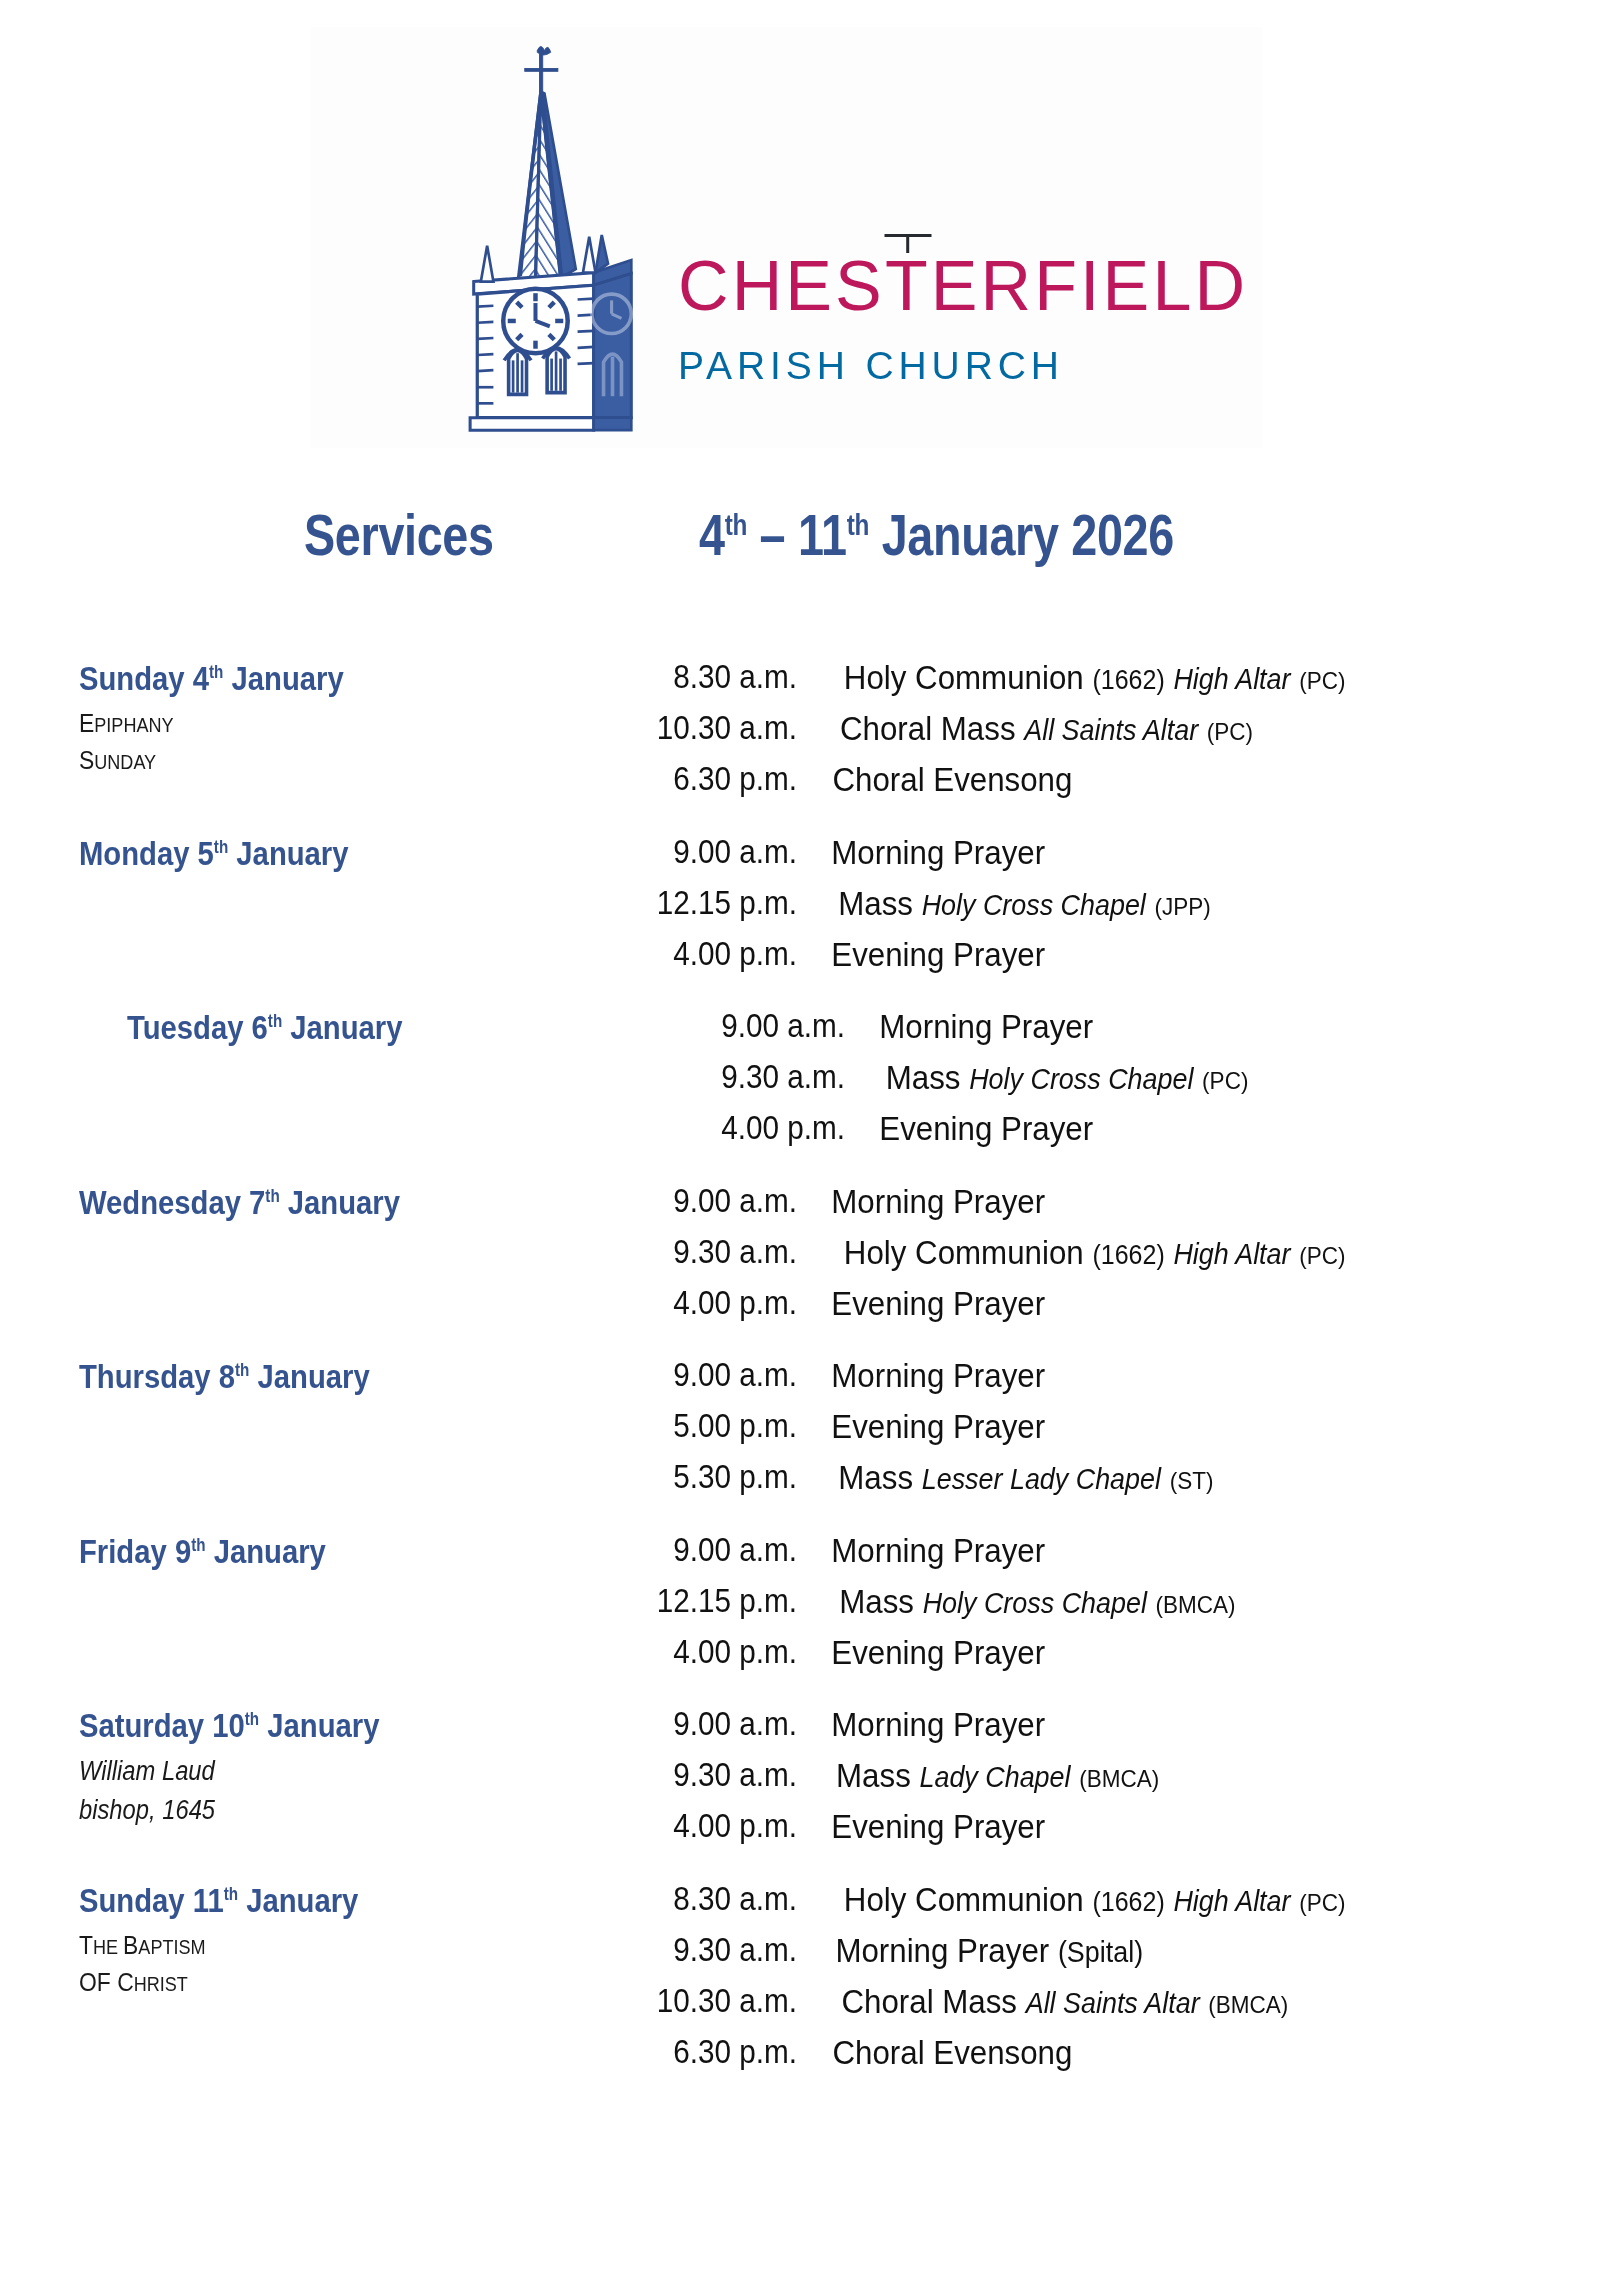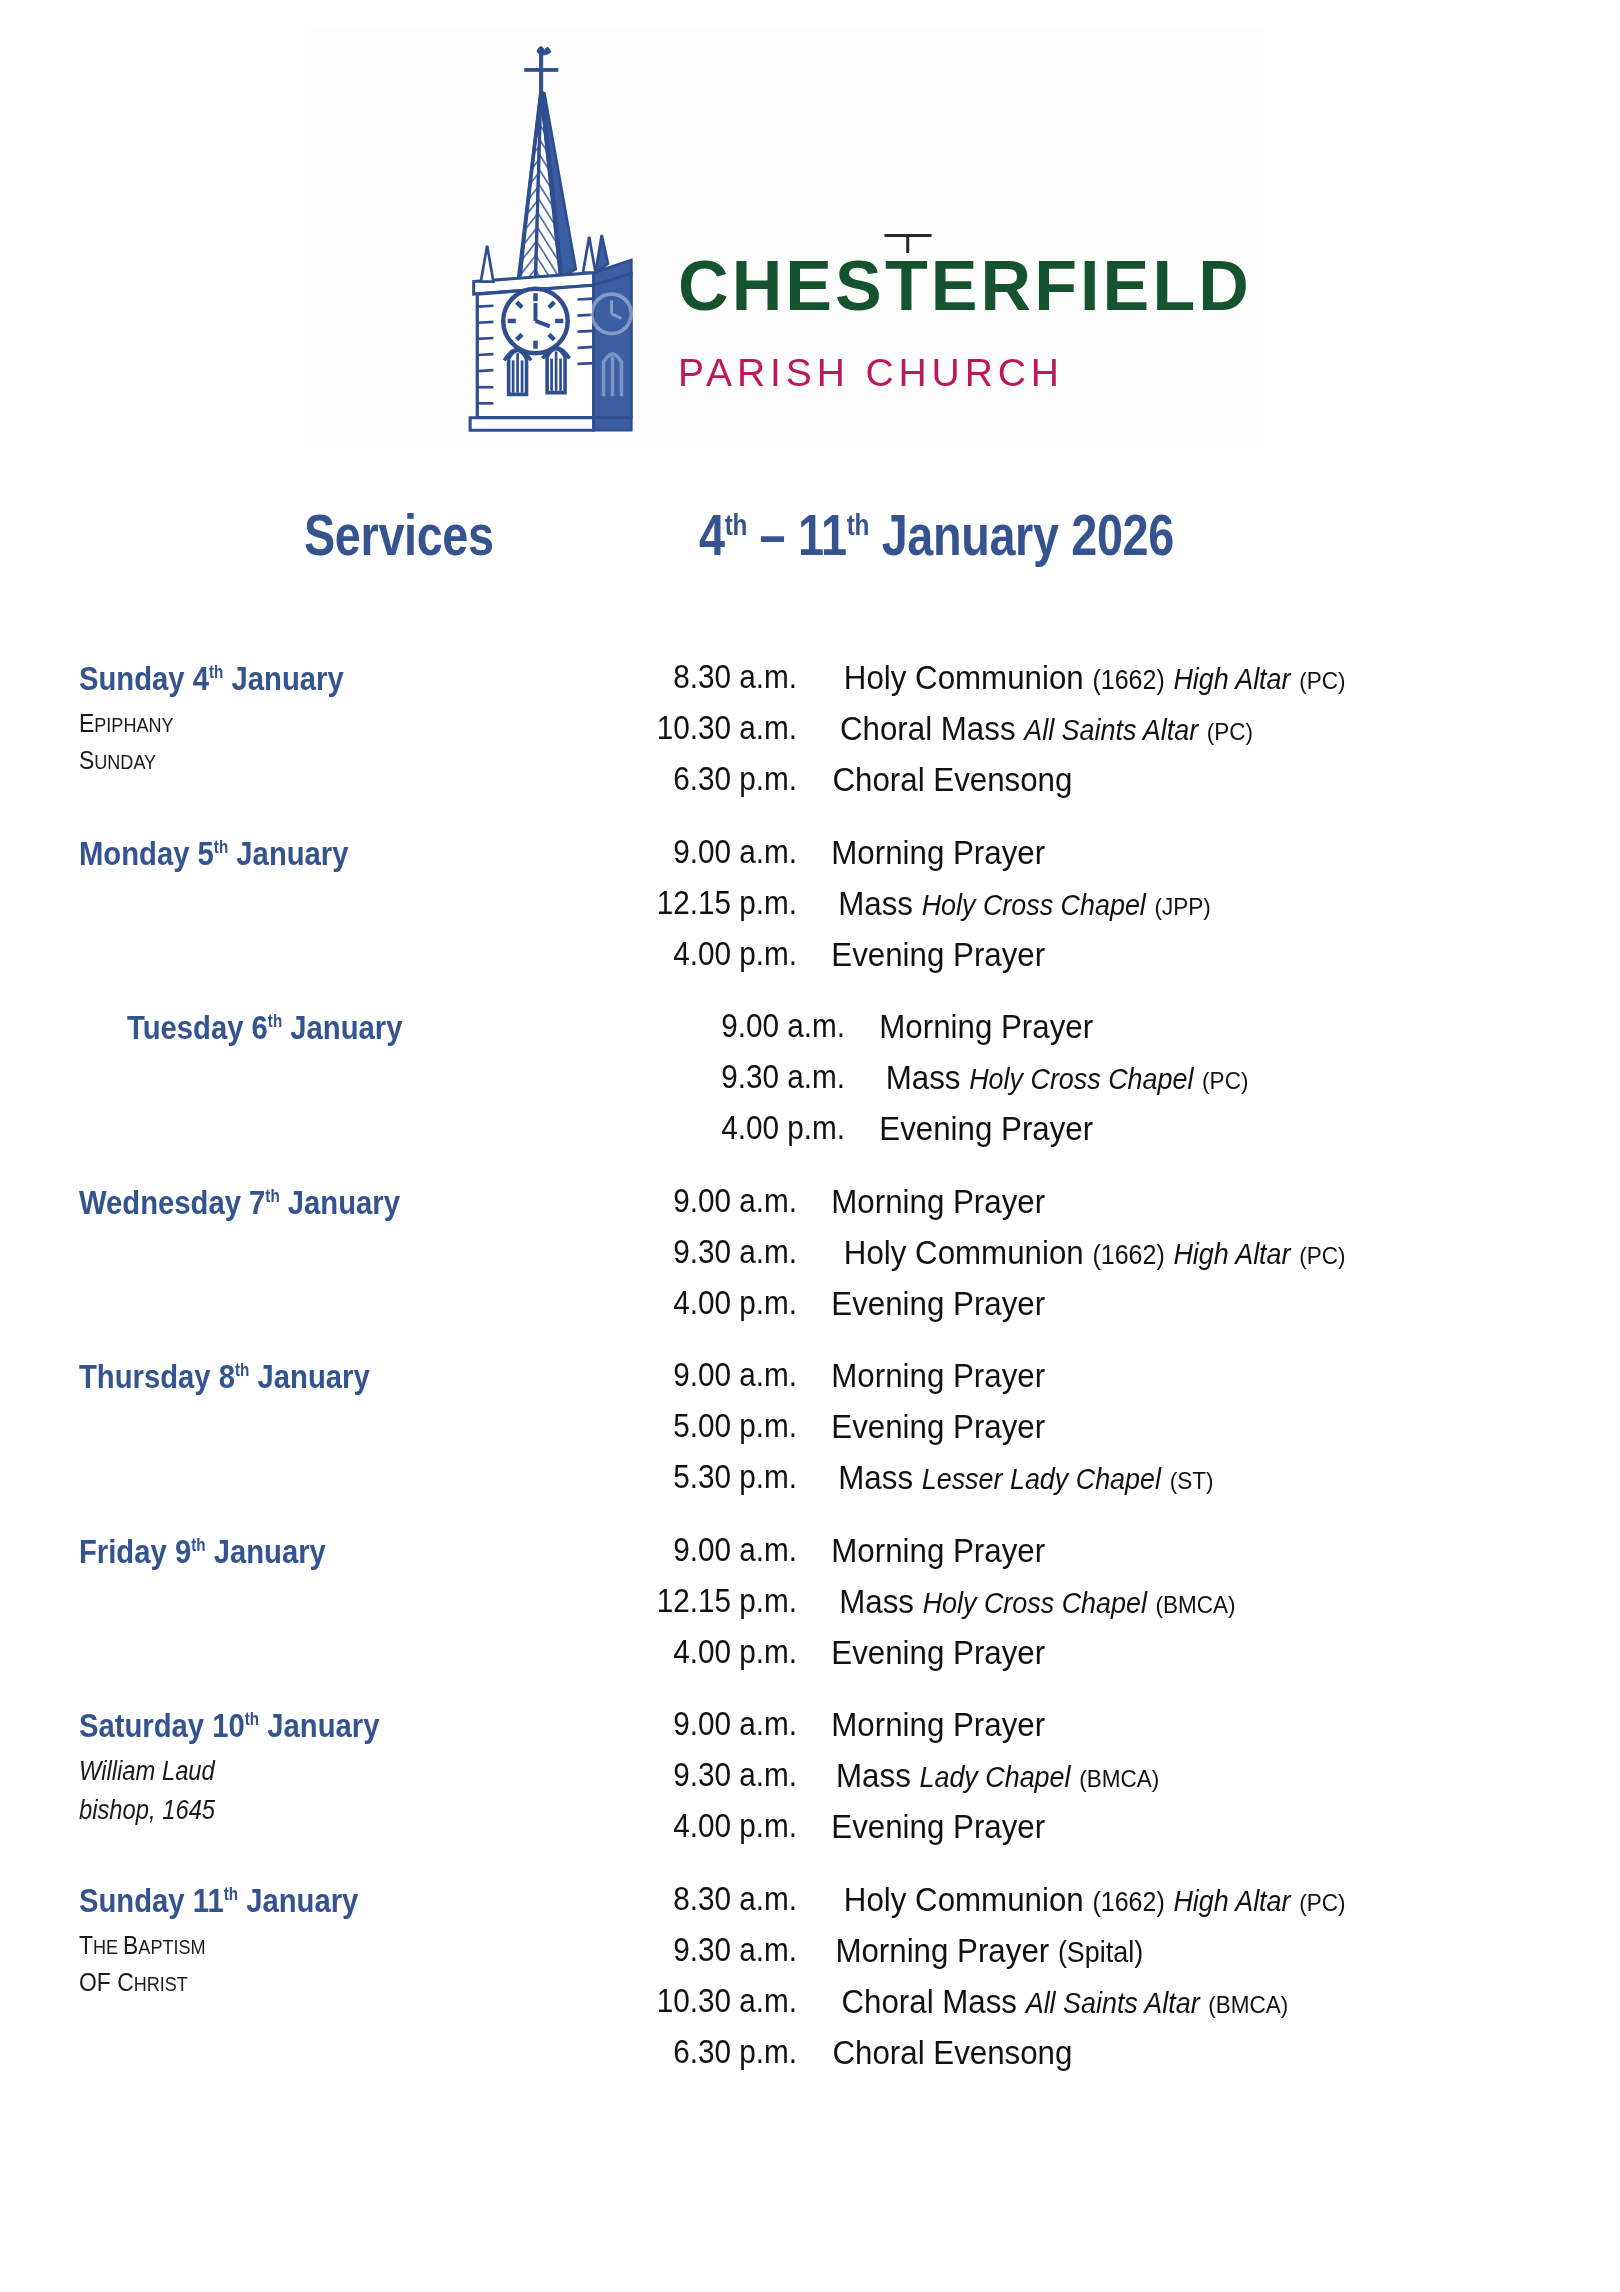--- a/index.html
+++ b/index.html
@@ -41,23 +41,23 @@
   }
   .wordmark {
     position: absolute;
     left: 260px;
     top: 213px;
     width: 582px;
   }
   .wordmark-main {
     font-family: "Liberation Sans", sans-serif;
     font-size: 70px;
-    font-weight: 700;
+    font-weight: 400;
     letter-spacing: 3.1px;
-    color: #14532d;
+    color: #be185d;
     line-height: 1;
     white-space: nowrap;
   }
   .wordmark-main .cross-t {
     position: relative;
     display: inline-block;
   }
   .wordmark-main .cross-t .tbar {
     position: absolute;
     left: 50%;
@@ -74,22 +74,22 @@
     transform: translateX(-50%);
     width: 3.6px;
     height: 19.7px;
     background: #26292e;
   }
   .wordmark-sub {
     font-family: "Liberation Sans", sans-serif;
     font-size: 39px;
     font-weight: 300;
     letter-spacing: 4.9px;
-    color: #be185d;
-    margin-top: 30px;
+    color: #0369a1;
+    margin-top: 23px;
     white-space: nowrap;
   }
 
   
   .title-row {
     position: absolute;
     left: 0;
     top: 502px;
     width: 1620px;
     height: 81px;

